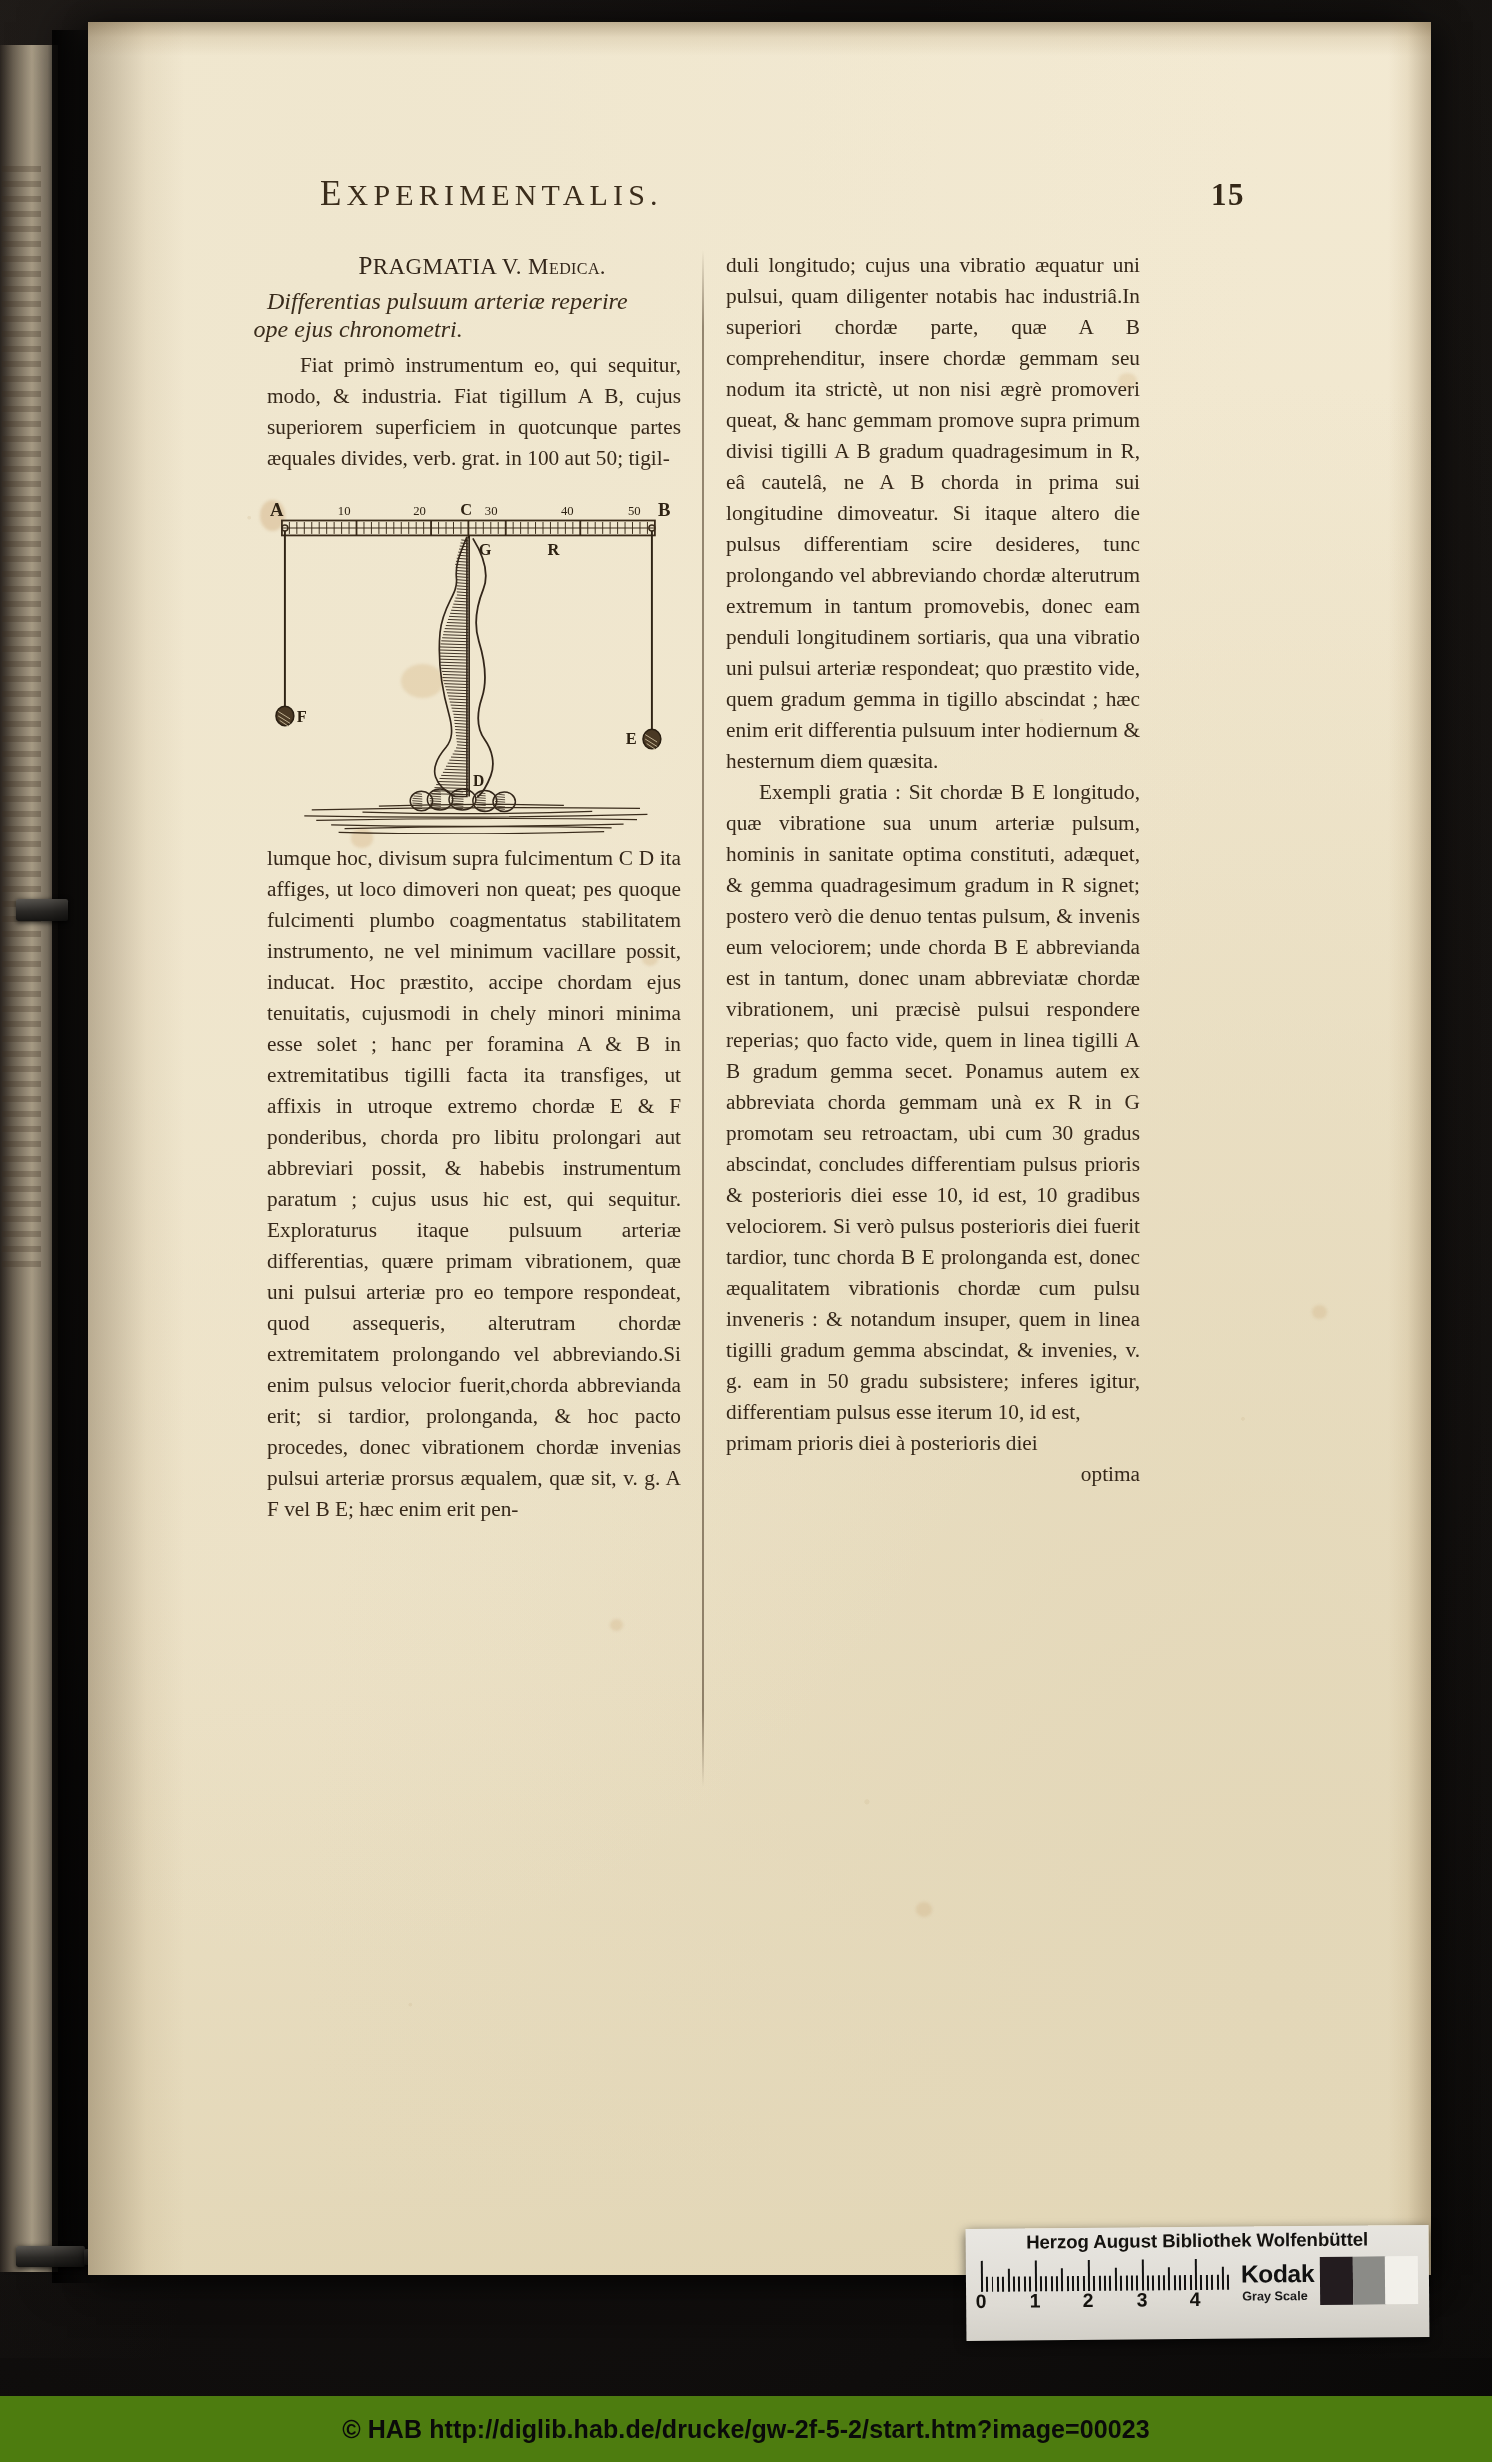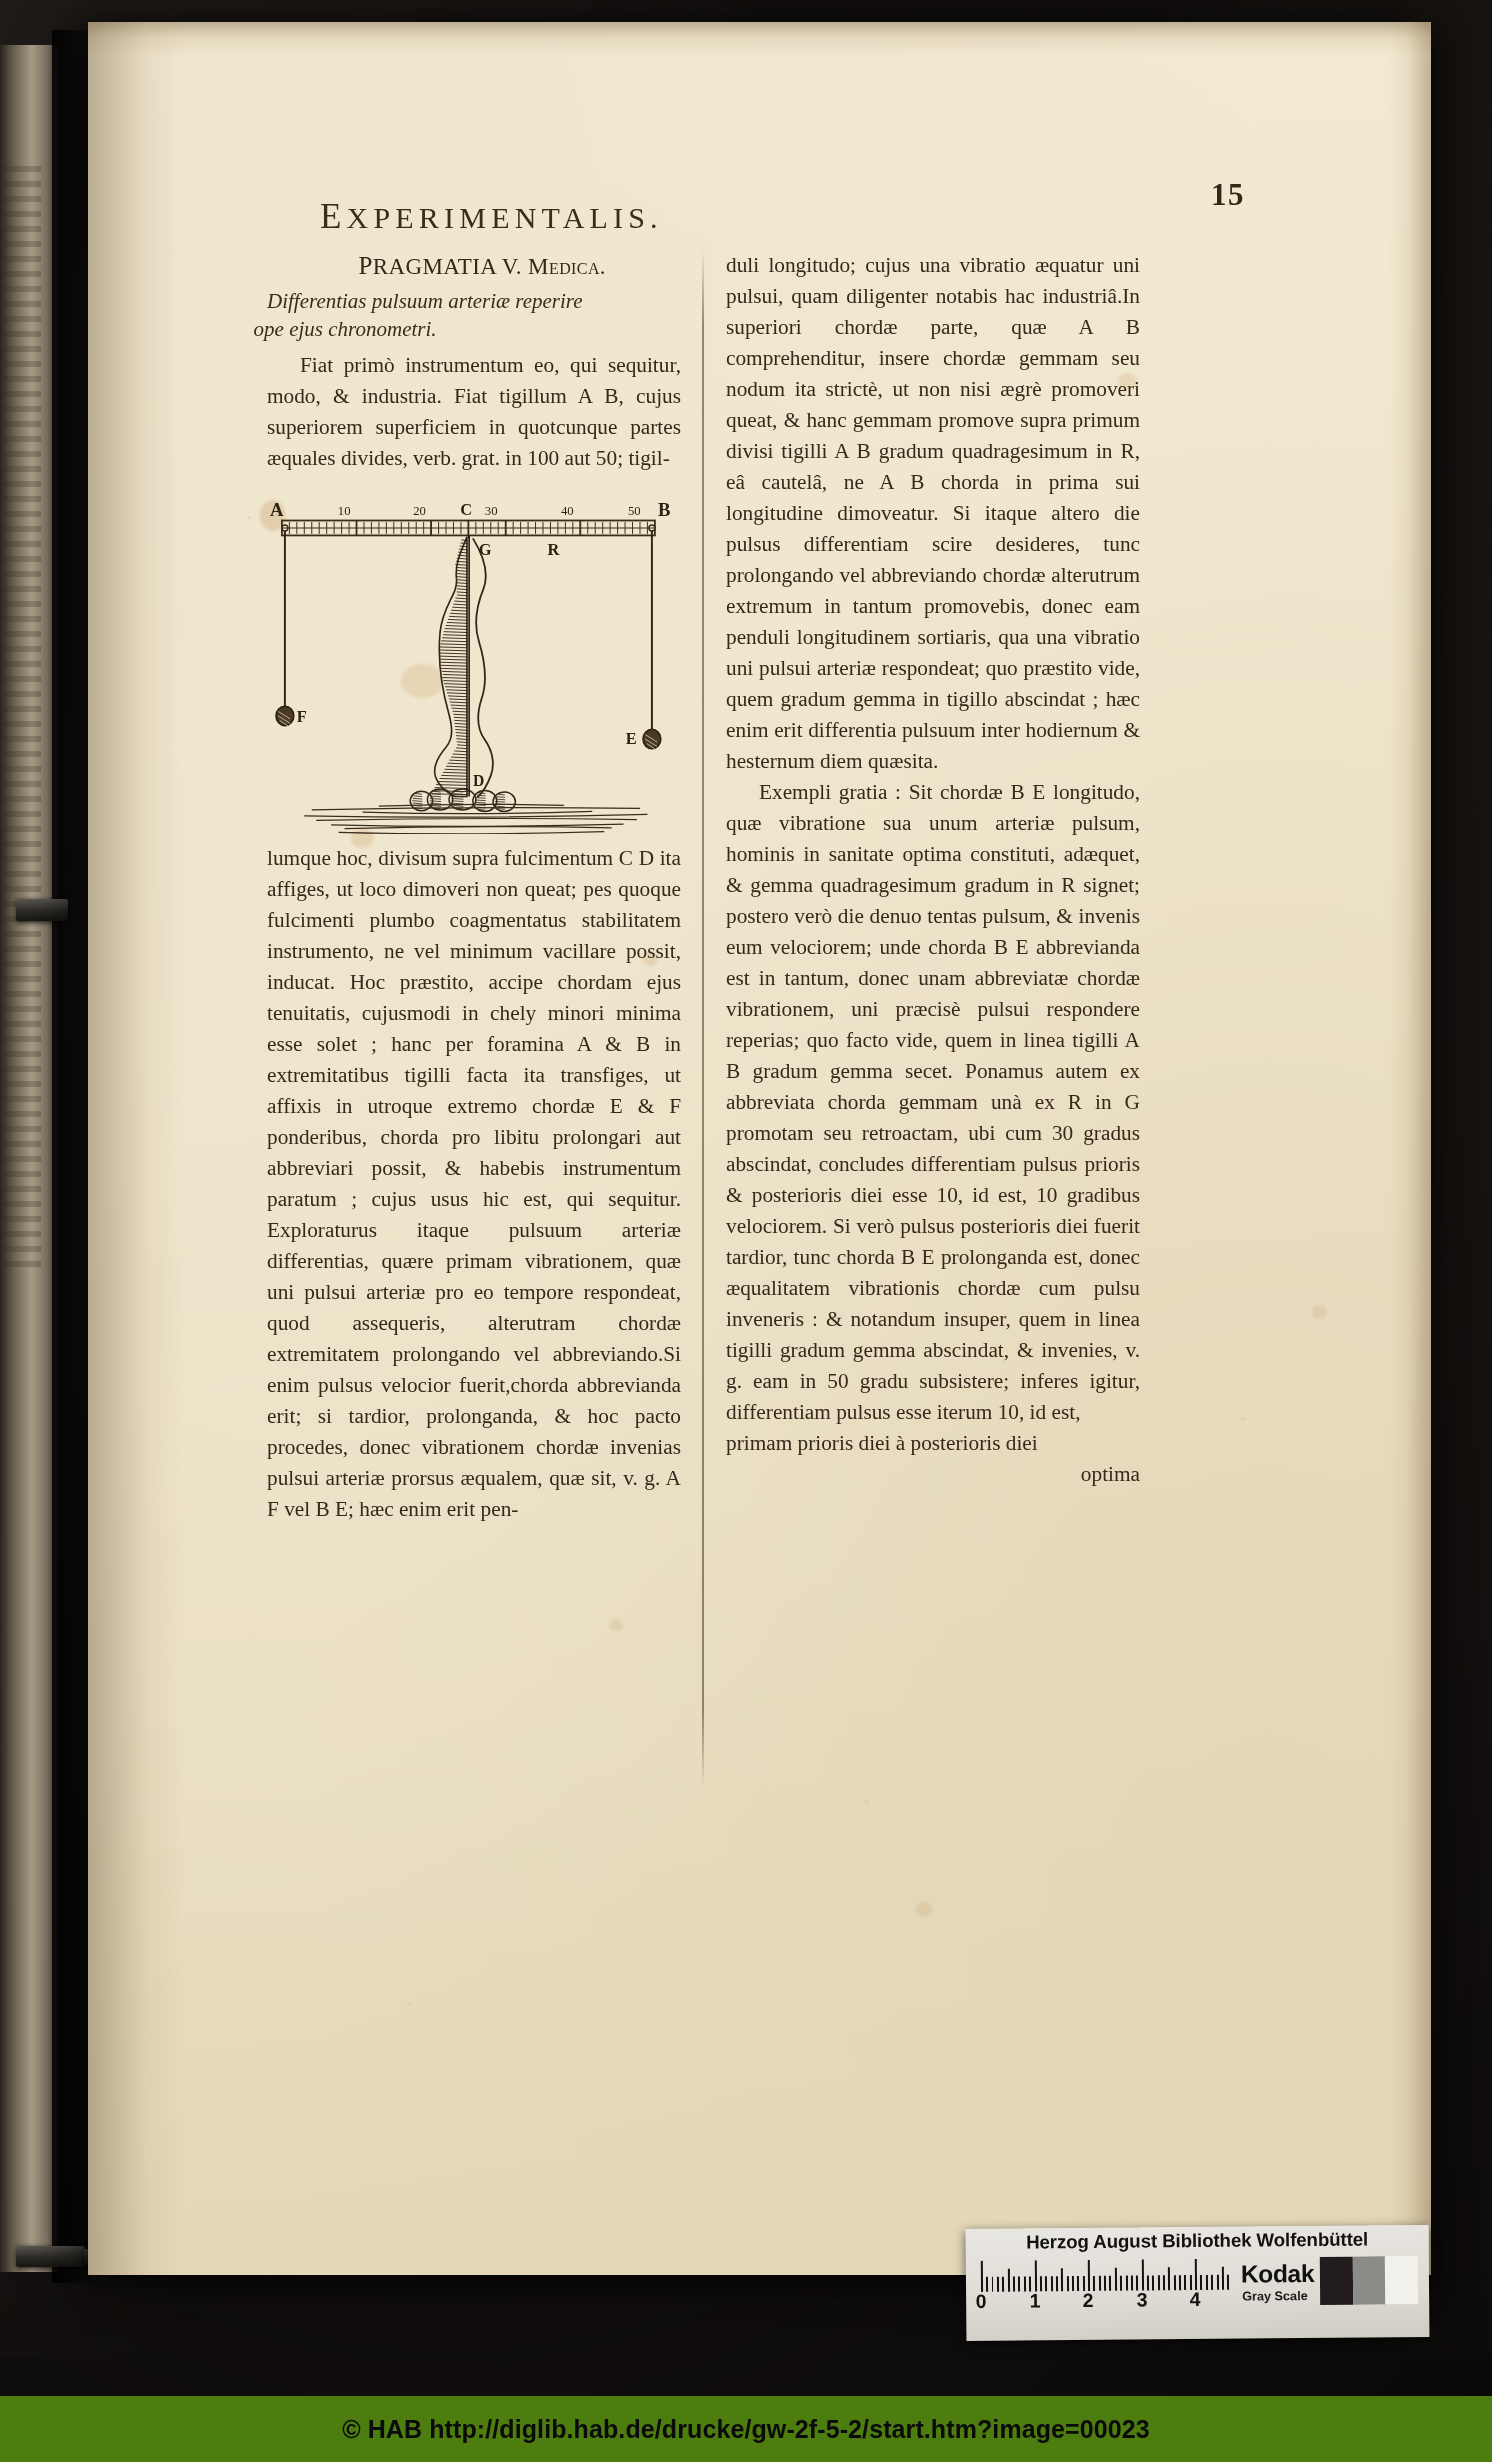--- a/index.html
+++ b/index.html
@@ -98,21 +98,20 @@
   #runhead {
     position: relative; height: 54px;
   }
   #runhead-title {
     position: absolute; left: 116px; top: 6px;
     font-size: 30px;
     letter-spacing: 5.2px;
     color: #3b2d1c;
     font-variant: small-caps;
     font-family: "Liberation Serif", serif;
-    margin-top: 23px;
   }
   #runhead-title .cap { font-size: 35px; }
   #runhead-folio {
     position: absolute; left: 1007px; top: 8.2px;
     font-size: 31px; color: #352818; font-weight: 600;
     letter-spacing: 1.5px;
   }
 
   #cols {
     position: absolute; left: 0; top: 82px; width: 1045px;
@@ -133,21 +132,21 @@
     background: linear-gradient(180deg, rgba(70,52,32,0) 0%, rgba(70,52,32,.55) 5%, rgba(70,52,32,.55) 95%, rgba(70,52,32,0) 100%);
   }
 
   .sec-title {
     font-size: 23px; letter-spacing: 0.4px; color: #33261a;
     margin: 0 0 4.5px 16.4px; text-align: center;
     font-variant: small-caps;
   }
   .sec-title .big { font-size: 25px; }
   .sec-sub {
-    font-style: italic; font-size: 21px; line-height: 28px;
+    font-style: italic; font-size: 24px; line-height: 28px;
     color: #3a2c1c; margin: 3px 0 7.5px 0; text-align: left;
   }
   .sec-sub .ln2 { display: block; margin-left: -13.4px; }
   p.body { margin: 0; text-indent: 33px; }
   p.body.cont { text-indent: 0; }
   .lastline { text-align: right; display: block; }
 
   
   #figure {
     position: relative;

